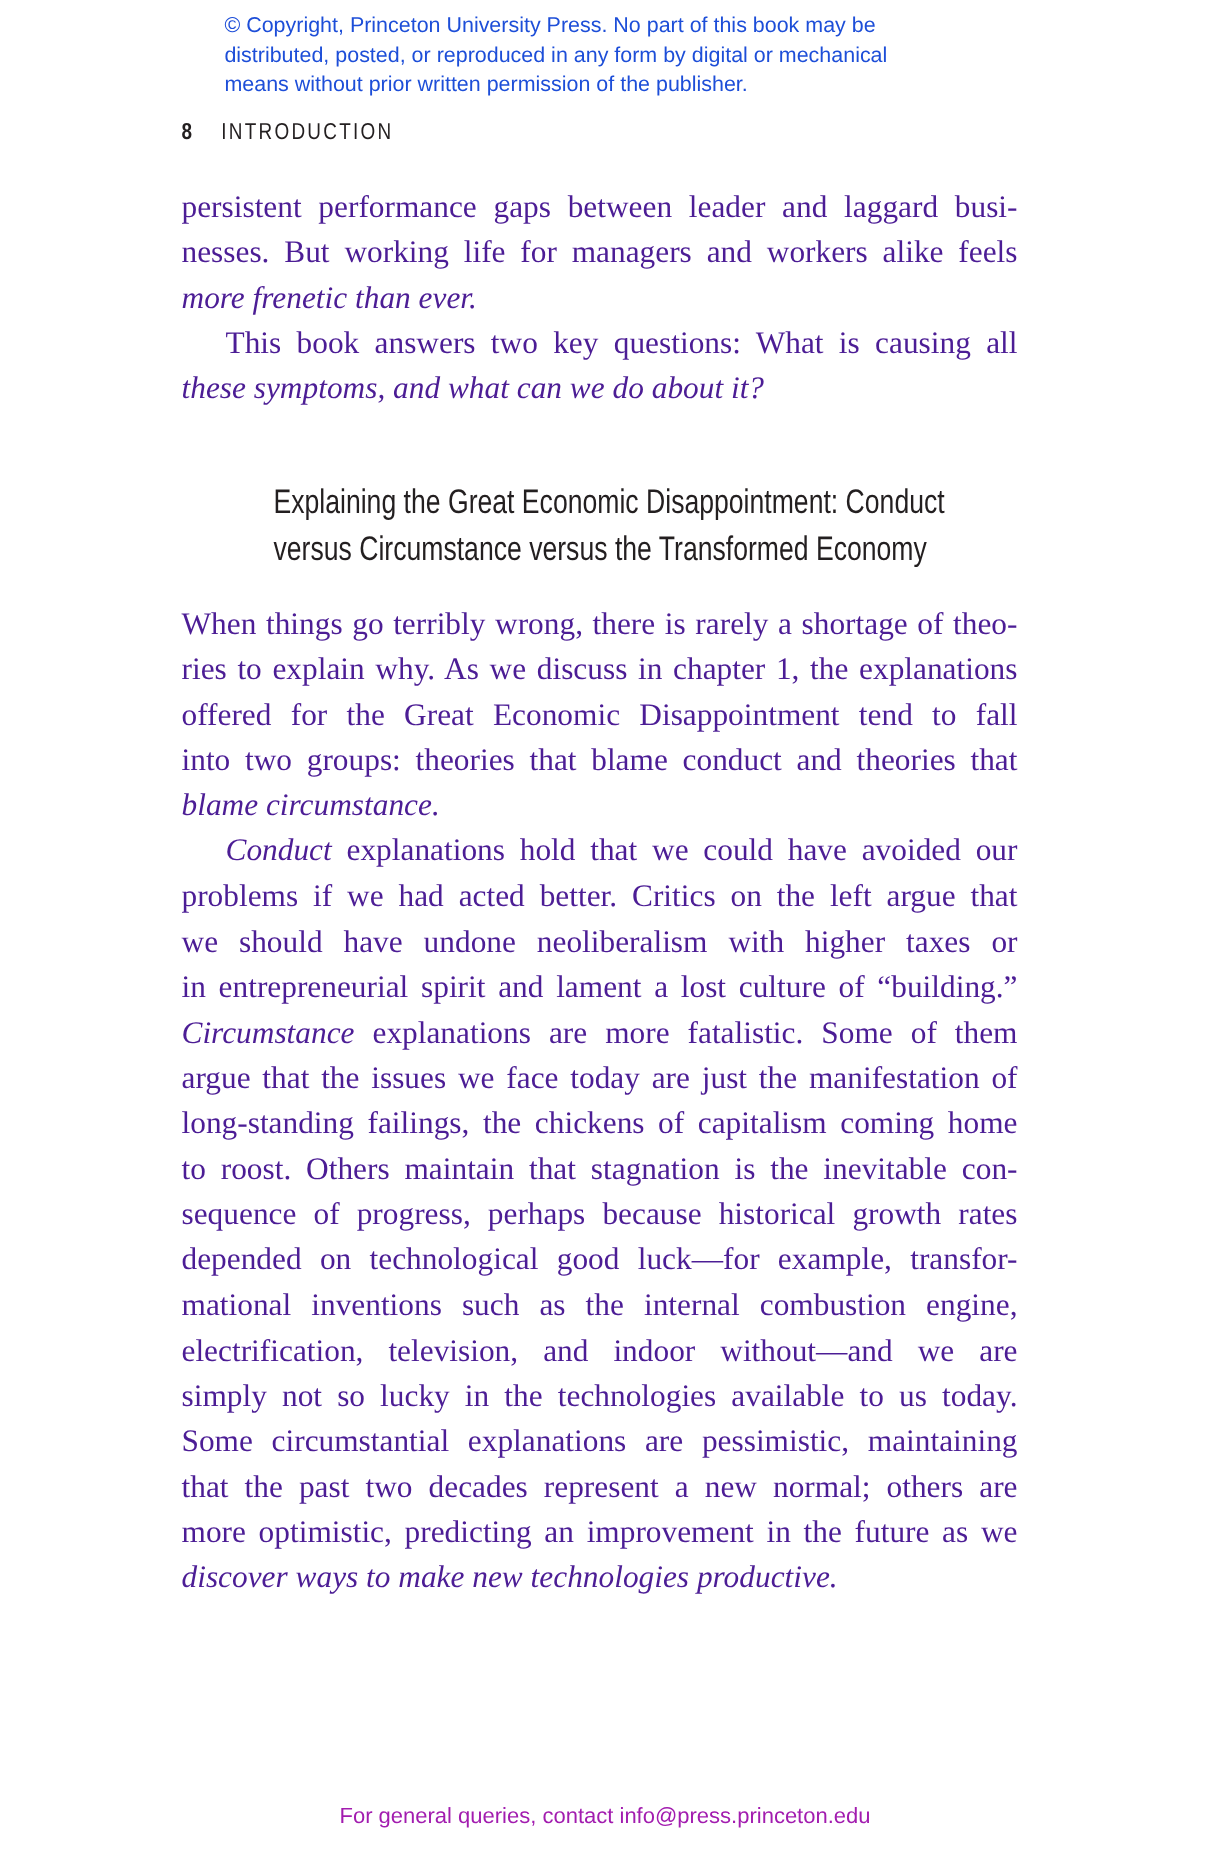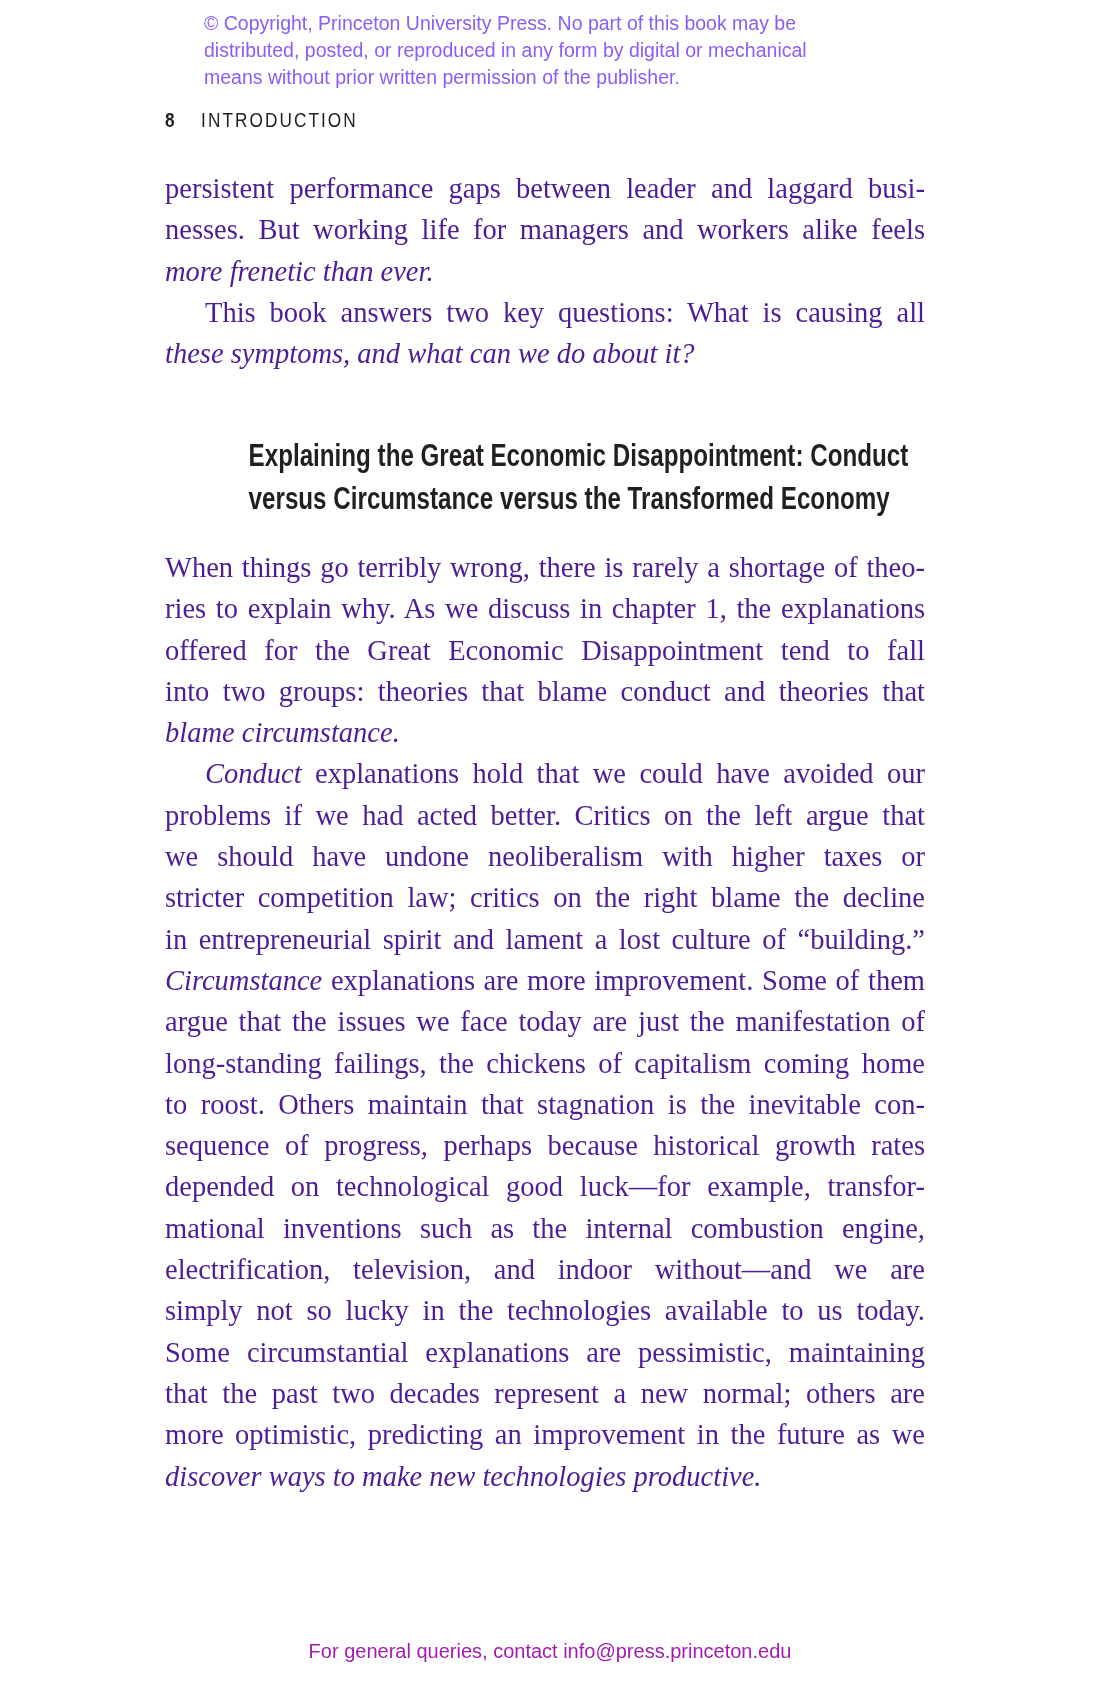--- a/index.html
+++ b/index.html
@@ -15,21 +15,21 @@
       color: #231f20;
     }
     .notice {
       position: absolute;
       left: 204px;
       top: 10px;
       width: 720px;
       font-family: "Liberation Sans", sans-serif;
       font-size: 19.5px;
       line-height: 27px;
-      color: #8b5cf6;
+      color: #1d4ed8;
     }
     .notice .nline { display: block; white-space: nowrap; }
     .running-head {
       position: absolute;
       left: 165px;
       top: 108px;
       font-family: "Liberation Sans", sans-serif;
       font-size: 21px;
       letter-spacing: 2.5px;
       color: #231f20;
@@ -69,21 +69,21 @@
     .line i { font-style: italic; }
     .block1 { top: 168px; }
     .block2 { top: 547px; }
     .heading {
       position: absolute;
       left: 165px;
       width: 760px;
       top: 434px;
       text-align: center;
       font-family: "Liberation Sans", sans-serif;
-      font-weight: bold;
+      font-weight: normal;
       font-size: 31px;
       line-height: 43px;
       color: #231f20;
     }
     .heading .hline {
       display: block;
       transform: scaleX(0.78);
       transform-origin: center;
       white-space: nowrap;
     }
@@ -128,23 +128,22 @@
 <div class="body-text block2">
   <span class="line">When things go terribly wrong, there is rarely a shortage of theo-</span>
   <span class="line">ries to explain why. As we discuss in chapter 1, the explanations</span>
   <span class="line">offered for the Great Economic Disappointment tend to fall</span>
   <span class="line">into two groups: theories that blame conduct and theories that</span>
   <span class="line last">blame circumstance.</span>
 
   <span class="line indent"><i>Conduct</i><span> explanations hold that we could have avoided our</span></span>
   <span class="line">problems if we had acted better. Critics on the left argue that</span>
   <span class="line">we should have undone neoliberalism with higher taxes or</span>
-  <span class="line">stricter competition law; critics on the right blame the decline</span>
   <span class="line">in entrepreneurial spirit and lament a lost culture of “building.”</span>
-  <span class="line"><i>Circumstance</i><span> explanations are more improvement. Some of them</span></span>
+  <span class="line"><i>Circumstance</i><span> explanations are more fatalistic. Some of them</span></span>
   <span class="line">argue that the issues we face today are just the manifestation of</span>
   <span class="line">long-standing failings, the chickens of capitalism coming home</span>
   <span class="line">to roost. Others maintain that stagnation is the inevitable con-</span>
   <span class="line">sequence of progress, perhaps because historical growth rates</span>
   <span class="line">depended on technological good luck—for example, transfor-</span>
   <span class="line">mational inventions such as the internal combustion engine,</span>
   <span class="line">electrification, television, and indoor without—and we are</span>
   <span class="line">simply not so lucky in the technologies available to us today.</span>
   <span class="line">Some circumstantial explanations are pessimistic, maintaining</span>
   <span class="line">that the past two decades represent a new normal; others are</span>

